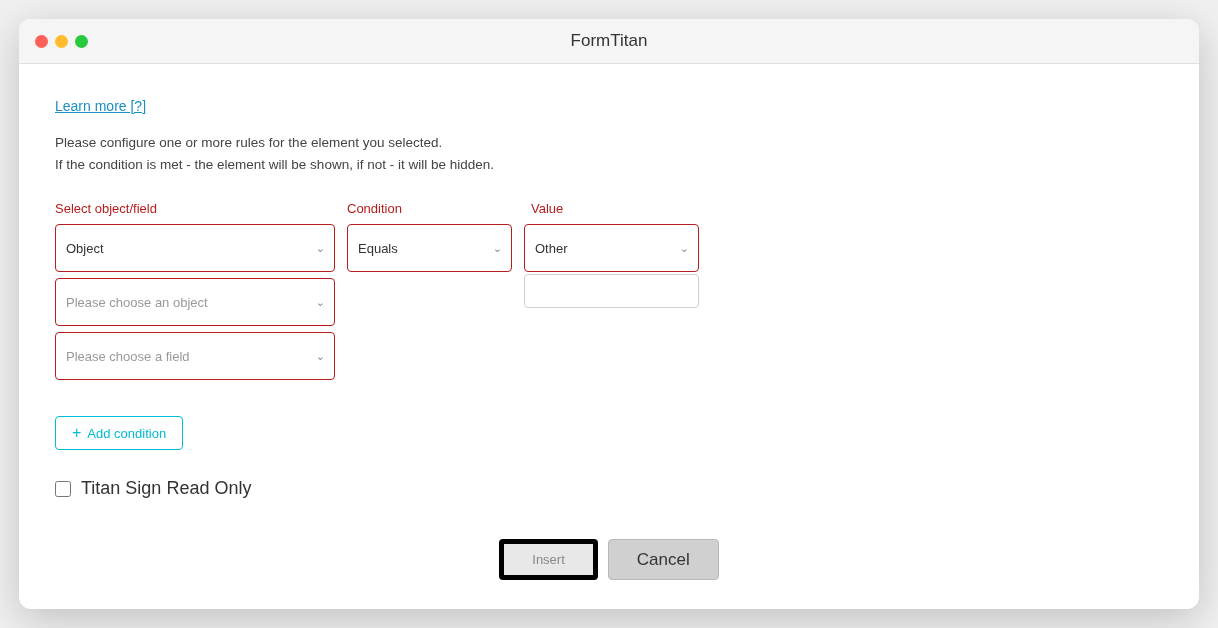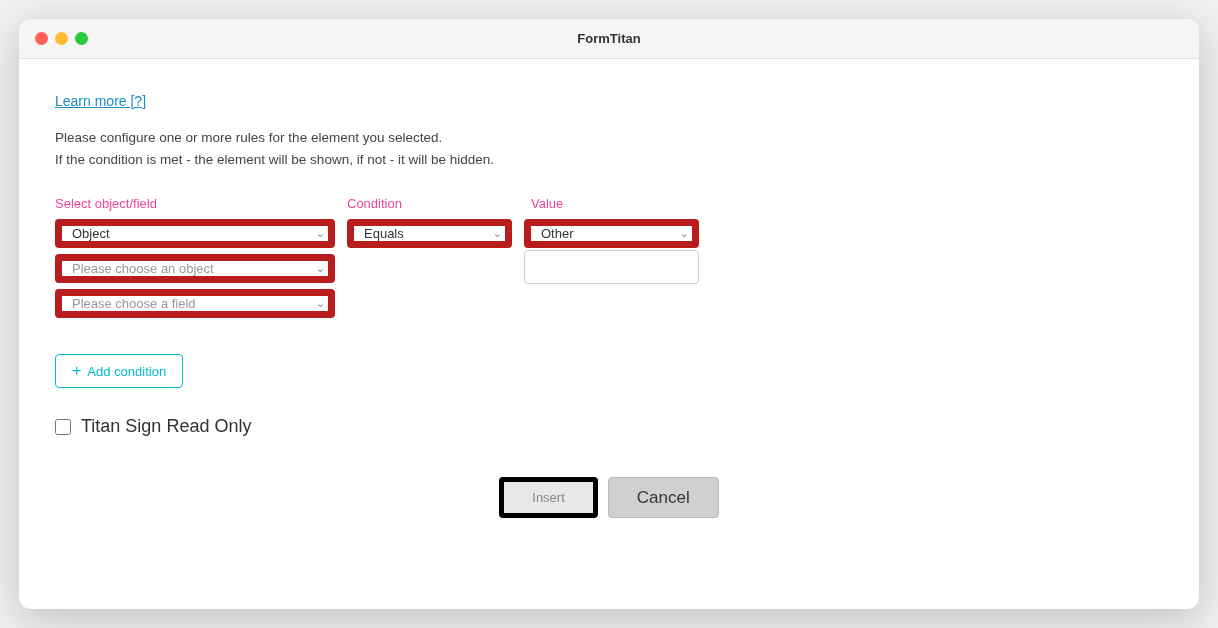--- a/index.html
+++ b/index.html
@@ -54,22 +54,22 @@
       border-radius: 50%;
       border: none;
       cursor: pointer;
     }
 
     .wc-close { background: #ff5f56; }
     .wc-min { background: #ffbd2e; }
     .wc-max { background: #27c93f; }
 
     .titlebar-title {
-      font-size: 13px;
-      font-weight: 700;
+      font-size: 17px;
+      font-weight: 400;
       color: #333;
     }
 
     .content {
       flex: 1;
       padding: 30px 36px;
       overflow-y: auto;
       position: relative;
     }
 
@@ -108,21 +108,21 @@
 
     .column-headers {
       display: flex;
       gap: 12px;
       margin-bottom: 8px;
     }
 
     .col-header {
       font-size: 13px;
       font-weight: 500;
-      color: #ec4899;
+      color: #b91c1c;
     }
 
     .col-object { width: 280px; }
     .col-condition { width: 165px; }
     .col-value { width: 175px; margin-left: 7px; }
 
     .condition-row {
       display: flex;
       gap: 12px;
       align-items: flex-start;
@@ -136,22 +136,22 @@
     }
 
     .select-wrapper {
       position: relative;
       display: flex;
       align-items: center;
     }
 
     .select-box {
       width: 100%;
-      height: 29px;
-      border: 7px solid #b91c1c;
+      height: 48px;
+      border: 1px solid #b91c1c;
       border-radius: 4px;
       background: #ffffff;
       padding: 0 32px 0 10px;
       font-size: 13px;
       color: #333;
       appearance: none;
       cursor: pointer;
       outline: none;
     }
 

